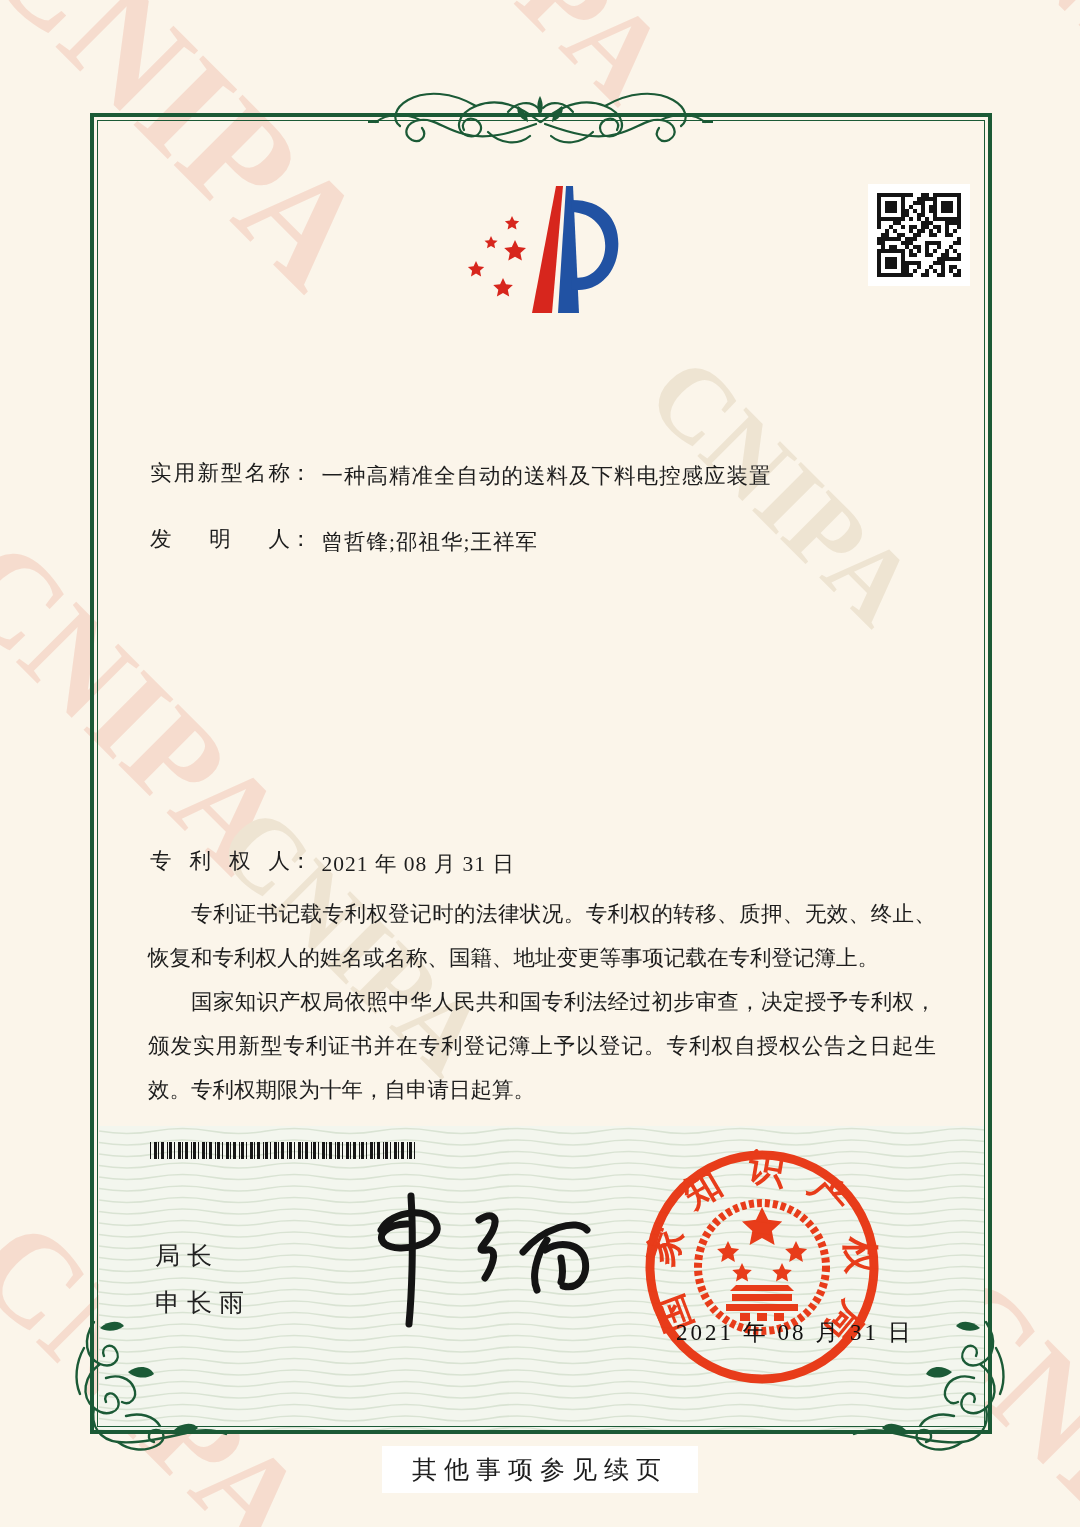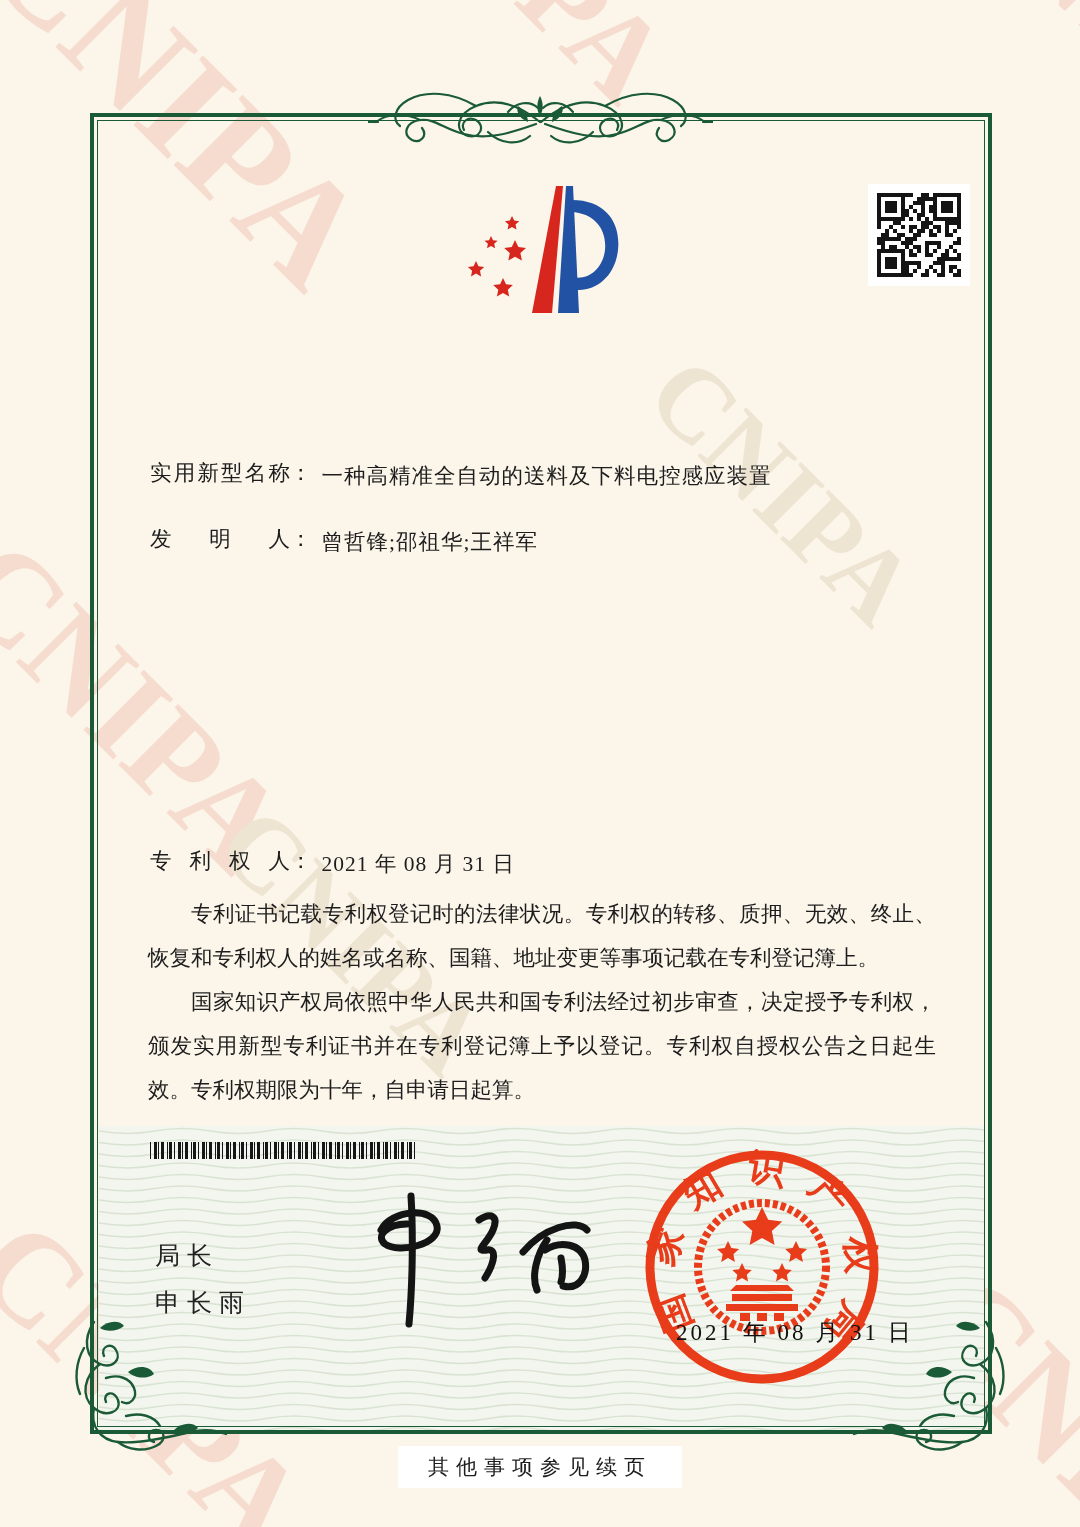--- a/index.html
+++ b/index.html
@@ -60,21 +60,21 @@
   .signature{position:absolute; left:295px; top:1188px; z-index:2;}
   
   .seal{position:absolute; left:644px; top:1149px; z-index:3; opacity:.95;}
   .seal-date{position:absolute; left:676px; top:1317px; z-index:4; font-size:23px;
              letter-spacing:3px; color:#111;}
   
   .page-info{position:absolute; left:0; top:1394px; width:100%; text-align:center;
              font-size:19px; letter-spacing:4px; z-index:2;}
   .cont-note{position:absolute; left:0; top:1446px; width:100%; text-align:center; z-index:2;}
   .cont-note span{display:inline-block; background:#ffffff; padding:7px 30px;
-                  font-size:21px; letter-spacing:7px;}
+                  font-size:25px; letter-spacing:7px;}
 </style>
 </head>
 <body>
 
 <div class="page">
 
   <div>
     <div class="wm pink" style="left:-55px; top:10px;   font-size:150px;">CNIPA</div>
     <div class="wm pink" style="left:330px; top:-120px; font-size:120px;">CNIPA</div>
     <div class="wm pink" style="left:890px; top:-90px;  font-size:150px;">CNIPA</div>

